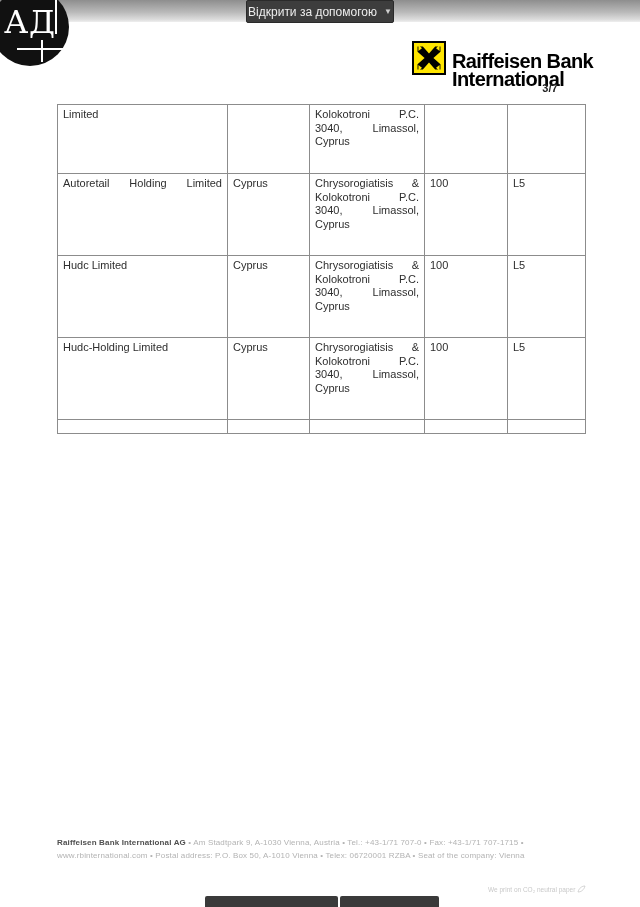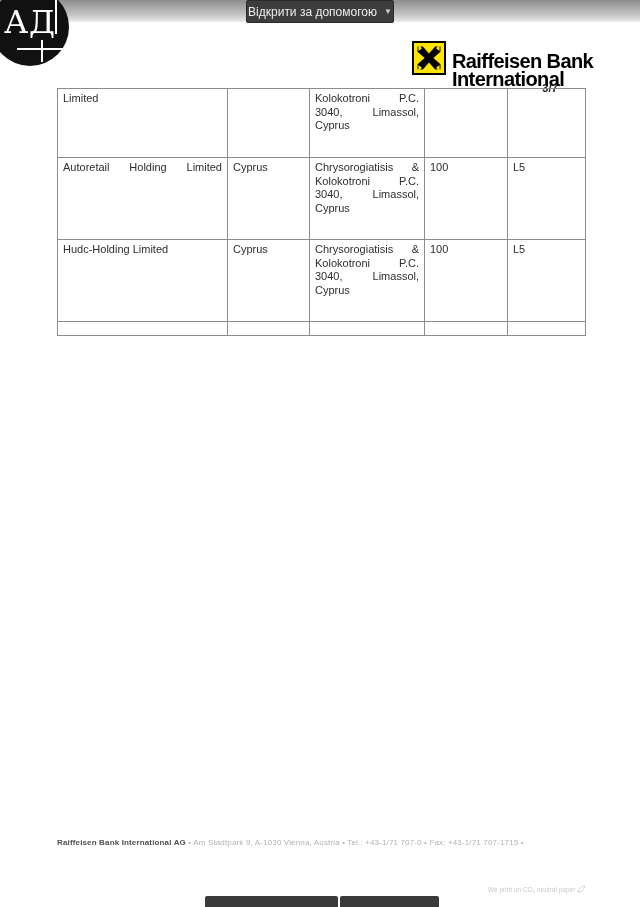--- a/index.html
+++ b/index.html
@@ -41,21 +41,21 @@
   .brand-name { position:absolute; left:40px; top:12px; color:#000000; font-weight:bold; }
   .brand-line1 { font-size:20px; line-height:19px; letter-spacing:-0.6px; white-space:nowrap; }
   .brand-line2 { font-size:20px; line-height:17px; letter-spacing:-0.6px; white-space:nowrap; }
   .page-indicator {
     position:absolute; left:520px; top:82px; width:60px; text-align:center;
     font-size:11px; font-weight:bold; color:#222222;
   }
 
   
   table.doc {
-    position:absolute; left:57px; top:88px; width:528px;
+    position:absolute; left:57px; top:104px; width:528px;
     border-collapse:collapse; table-layout:fixed;
   }
   table.doc td {
     border:1px solid #8c8c8c; vertical-align:top;
     padding:3px 5px 3px 5px;
     font-size:11px; line-height:13.5px; color:#2e2e2e;
   }
   td.just { text-align:justify; }
   td.spread { text-align:justify; text-align-last:justify; }
 
@@ -132,39 +132,46 @@
       <td></td>
     </tr>
     <tr style="height:82px">
       <td class="spread">Autoretail Holding Limited</td>
       <td>Cyprus</td>
       <td class="just">Chrysorogiatisis &amp; Kolokotroni P.C. 3040, Limassol, Cyprus</td>
       <td>100</td>
       <td>L5</td>
     </tr>
     <tr style="height:82px">
+      <td>Hudc Limited</td>
+      <td>Cyprus</td>
+      <td class="just">Chrysorogiatisis &amp; Kolokotroni P.C. 3040, Limassol, Cyprus</td>
+      <td>100</td>
+      <td>L5</td>
+    </tr>
+    <tr style="height:82px">
       <td>Hudc-Holding Limited</td>
       <td>Cyprus</td>
       <td class="just">Chrysorogiatisis &amp; Kolokotroni P.C. 3040, Limassol, Cyprus</td>
       <td>100</td>
       <td>L5</td>
     </tr>
     <tr style="height:14px">
       <td></td>
       <td></td>
       <td></td>
       <td></td>
       <td></td>
     </tr>
   </tbody>
     </table>
 
   <div class="footer">
     <span class="co-bold">Raiffeisen Bank International AG</span><span> • Am Stadtpark 9, A-1030 Vienna, Austria • Tel.: +43-1/71 707-0 • Fax: +43-1/71 707-1715 •</span><br>
-    <br>
+    <span>www.rbinternational.com • Postal address: P.O. Box 50, A-1010 Vienna • Telex: 06720001 RZBA • Seat of the company: Vienna</span><br>
     <br>
   </div>
 
   <div class="eco-note">
     <span>We print on CO₂ neutral paper</span><svg width="9" height="8" viewBox="0 0 9 8">
         <path d="M1 7 C2 3 5 1 8 1 C7 5 4 7 1 7 Z" fill="none" stroke="#c9c9c9" stroke-width="0.8"></path>
       </svg>
   </div>
 
   <div class="bottom-btn left"></div>

